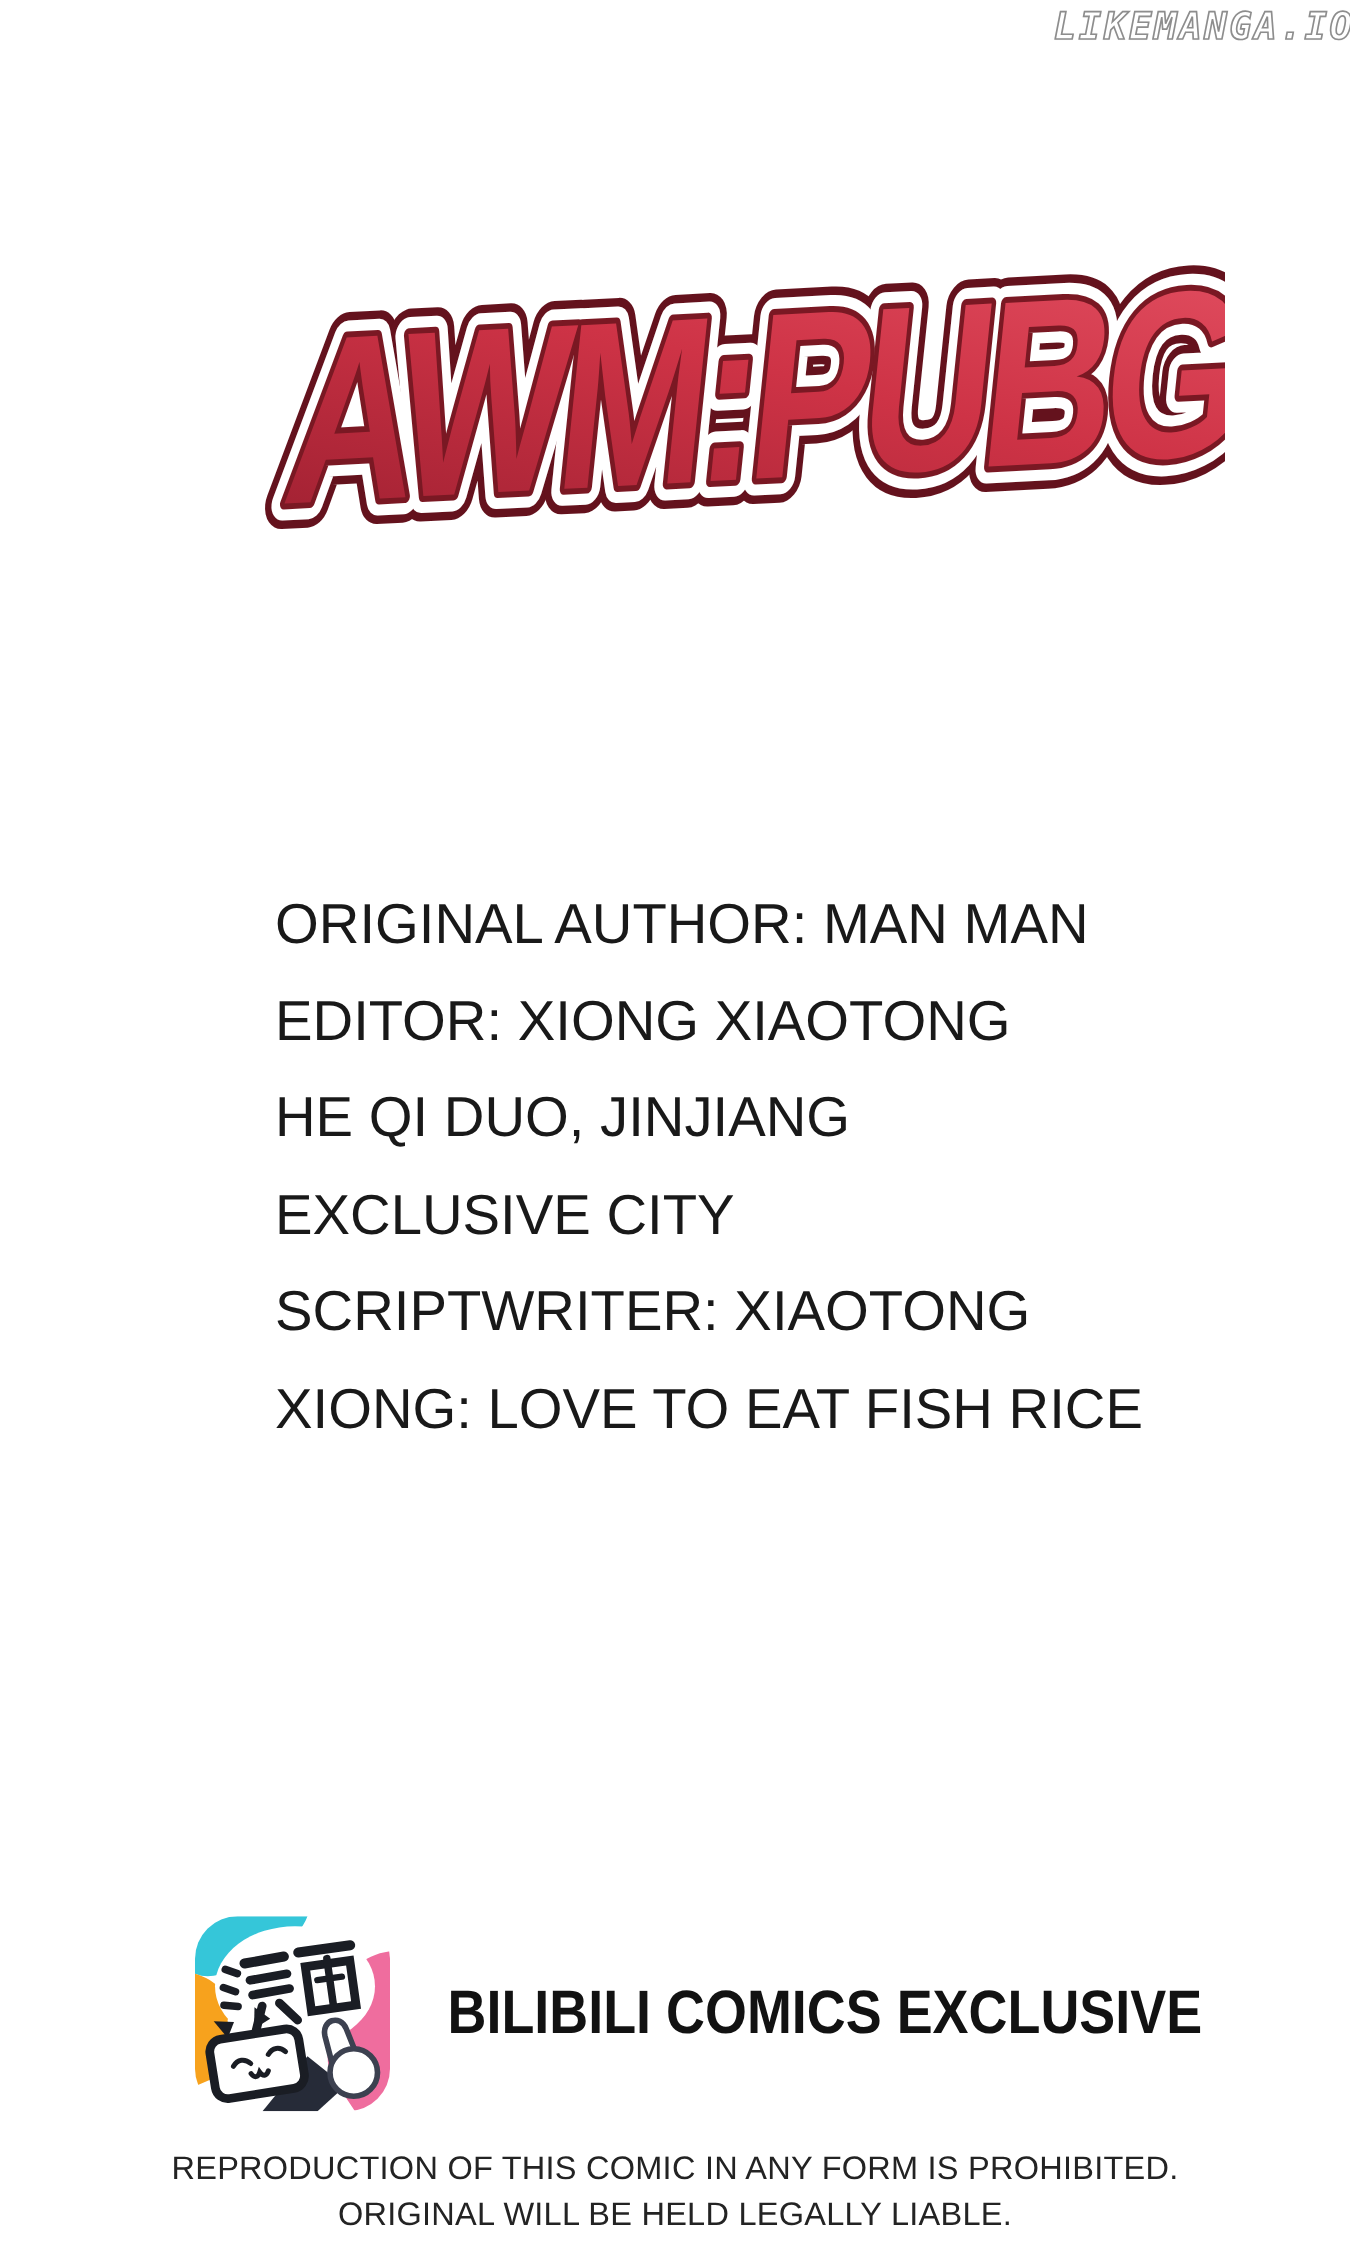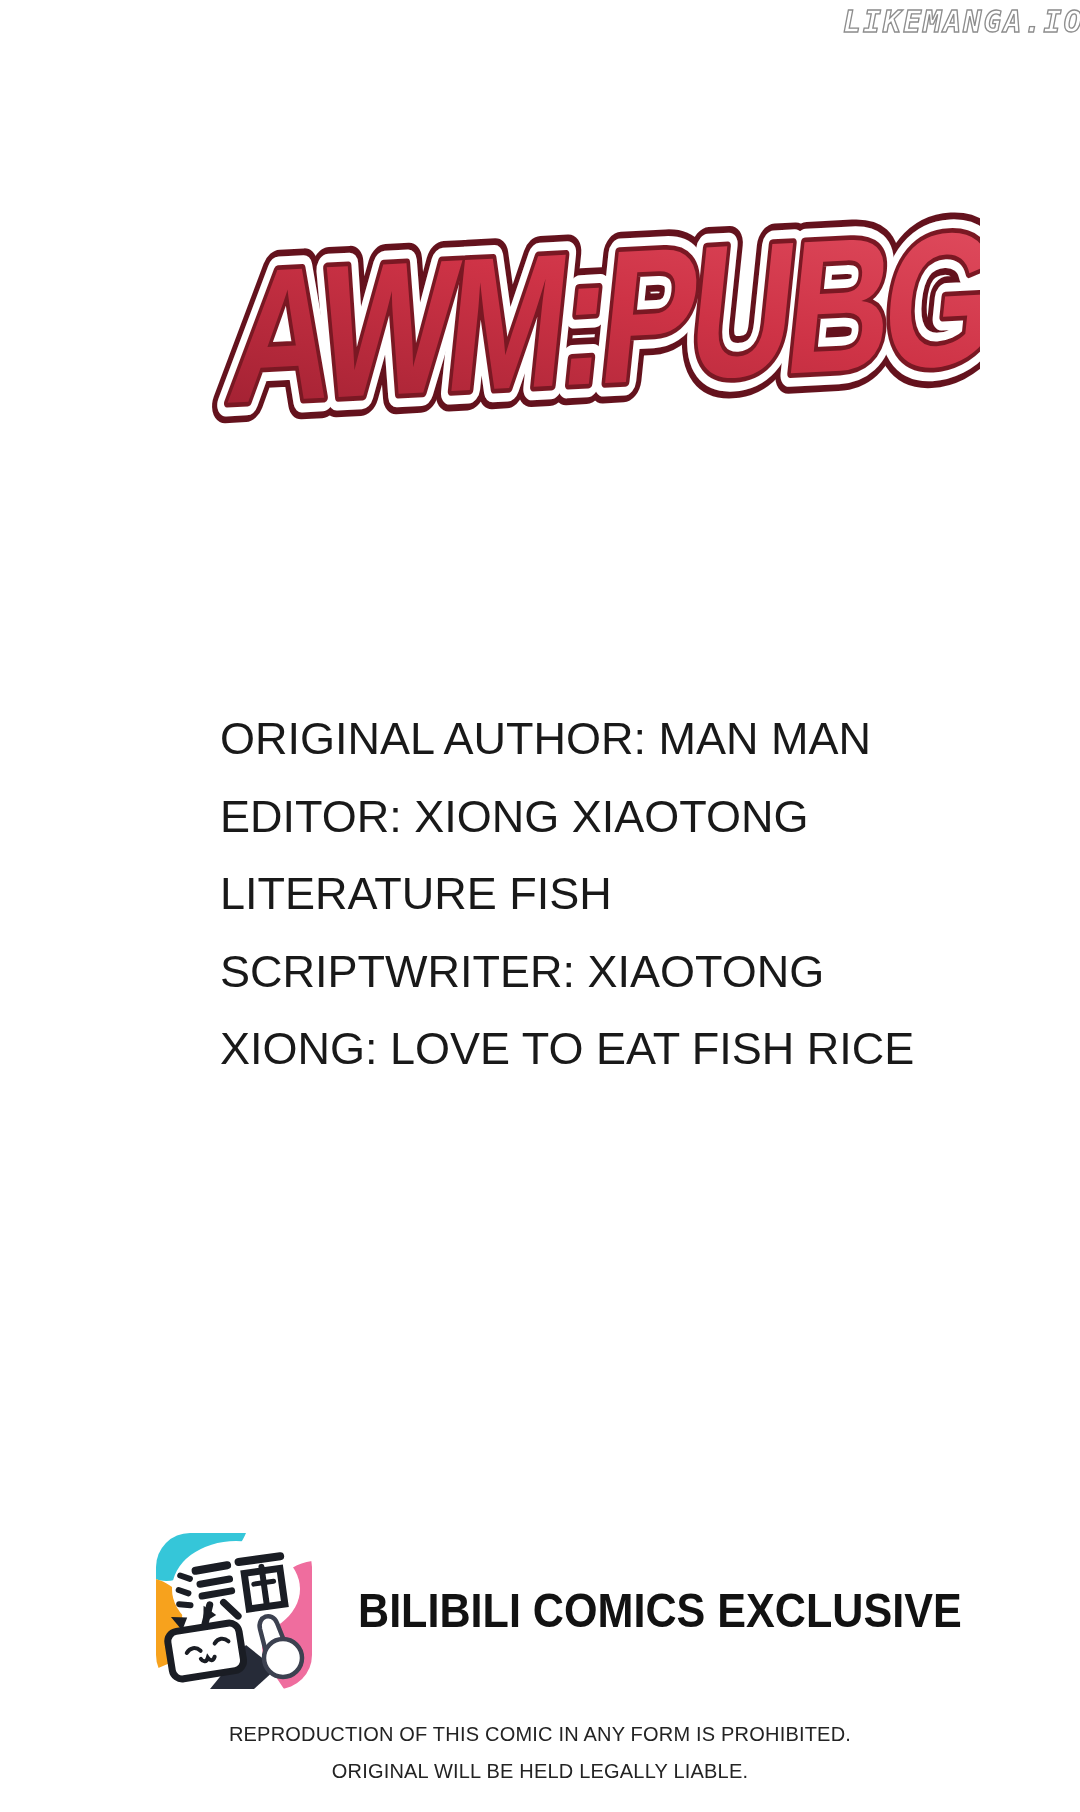--- a/index.html
+++ b/index.html
@@ -32,21 +32,21 @@
   
   .app-icon{position:absolute;left:156px;top:1532px;width:156px;height:158px;}
   .exclusive-label{
     position:absolute;left:358px;top:1582px;
     font-weight:700;font-size:49px;line-height:56px;color:#121212;
     transform:scaleX(.88);transform-origin:left center;white-space:nowrap;
   }
   
   .disclaimer{
     position:absolute;left:0;top:1716px;width:1080px;
-    text-align:center;color:#232323;font-size:20px;line-height:37px;
+    text-align:center;color:#232323;font-size:26px;line-height:37px;
     font-weight:400;letter-spacing:.2px;
   }
 </style>
 </head>
 <body>
 
 <div class="page">
 
   <div class="watermark">LIKEMANGA.IO</div>
 
@@ -64,21 +64,22 @@
         <text class="logo-text" x="100" y="140" transform="scale(1,1.35) skewX(-12)" textLength="760" lengthAdjust="spacingAndGlyphs" fill="none" stroke-linejoin="round" stroke-width="20" stroke="#ffffff">AWM:PUBG</text>
         <text class="logo-text" x="100" y="140" transform="scale(1,1.35) skewX(-12)" textLength="760" lengthAdjust="spacingAndGlyphs" fill="none" stroke-linejoin="round" stroke-width="7" stroke="#7a1823">AWM:PUBG</text>
         <text class="logo-text" x="100" y="140" transform="scale(1,1.35) skewX(-12)" textLength="760" lengthAdjust="spacingAndGlyphs" fill="url(#lg)">AWM:PUBG</text>
       </g>
     </svg>
   </div>
 
   <div class="credits">
     <div>ORIGINAL AUTHOR: MAN MAN</div>
     <div>EDITOR: XIONG XIAOTONG</div>
-    <div>LITERATURE FISH</div>
+    <div>HE QI DUO, JINJIANG</div>
+    <div>EXCLUSIVE CITY</div>
     <div>SCRIPTWRITER: XIAOTONG</div>
     <div>XIONG: LOVE TO EAT FISH RICE</div>
   </div>
 
   <div class="app-icon">
     <svg width="156" height="158" viewBox="0 0 156 156" role="img" aria-label="漫画">
       <defs>
         <clipPath id="iconClip">
             <rect width="156" height="156" rx="34"></rect>
           </clipPath>

